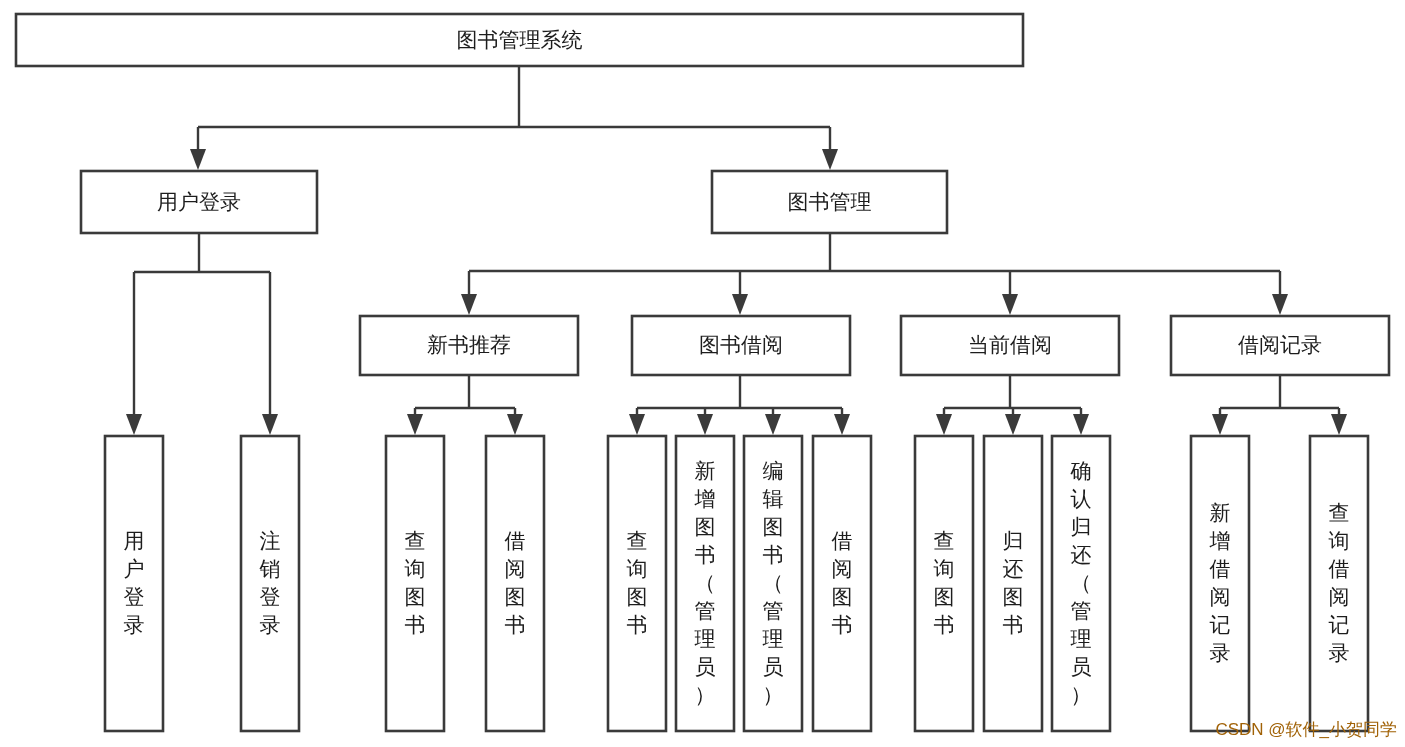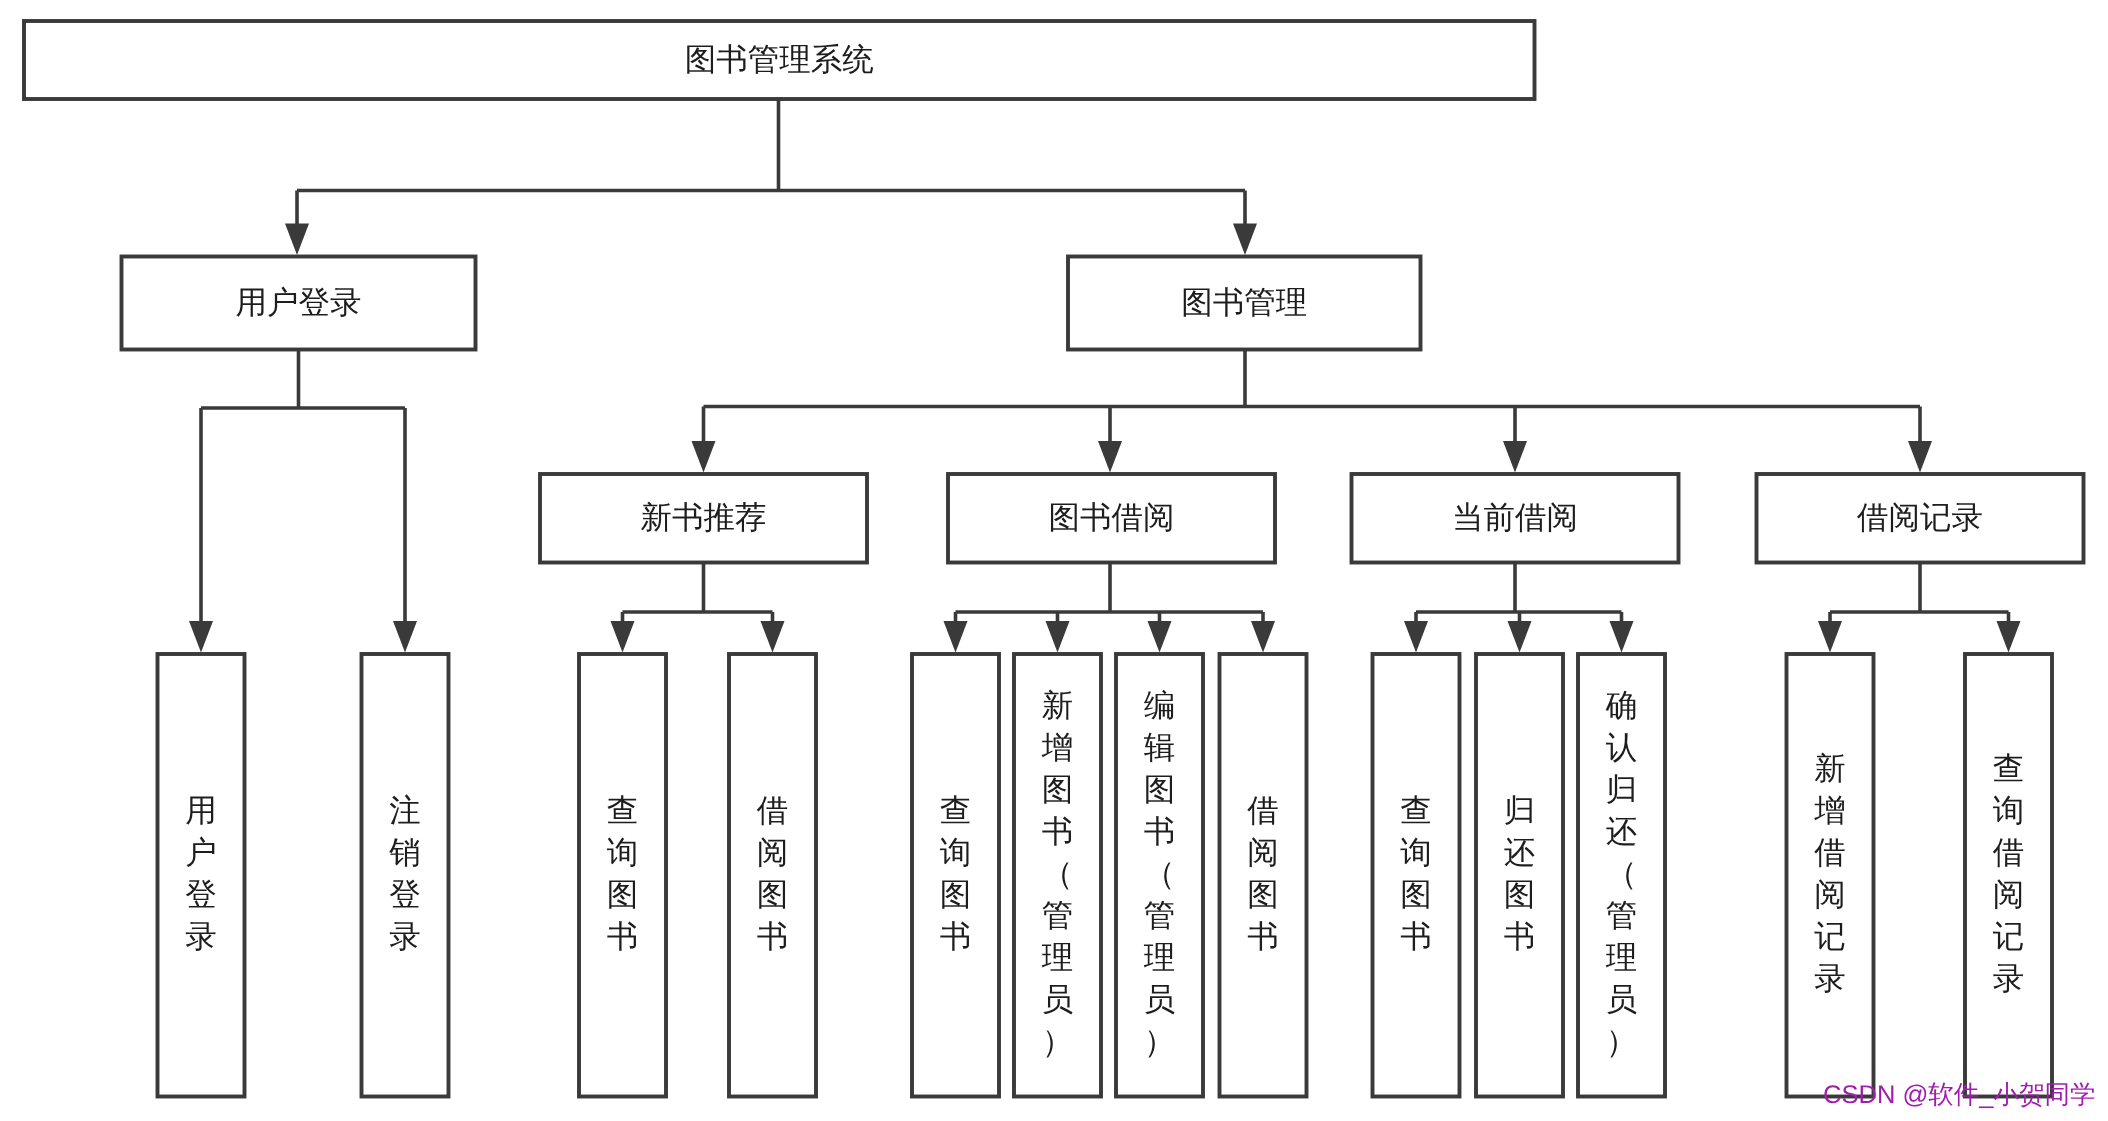--- a/index.html
+++ b/index.html
@@ -47,21 +47,21 @@
     fill: #1d1d1d;
     text-anchor: middle;
     dominant-baseline: middle;
   }
   .watermark-text {
     position: absolute;
     right: 8px;
     bottom: 6px;
     font-family: "Liberation Sans", "DejaVu Sans", sans-serif;
     font-size: 17px;
-    color: #a21caf;
+    color: #a16207;
     white-space: nowrap;
     pointer-events: none;
   }
 </style>
 </head>
 <body>
 
 <div id="diagram-root">
   <svg class="diagram" viewBox="0 0 1405 747" xmlns="http://www.w3.org/2000/svg">
     <g id="connectors-layer">

